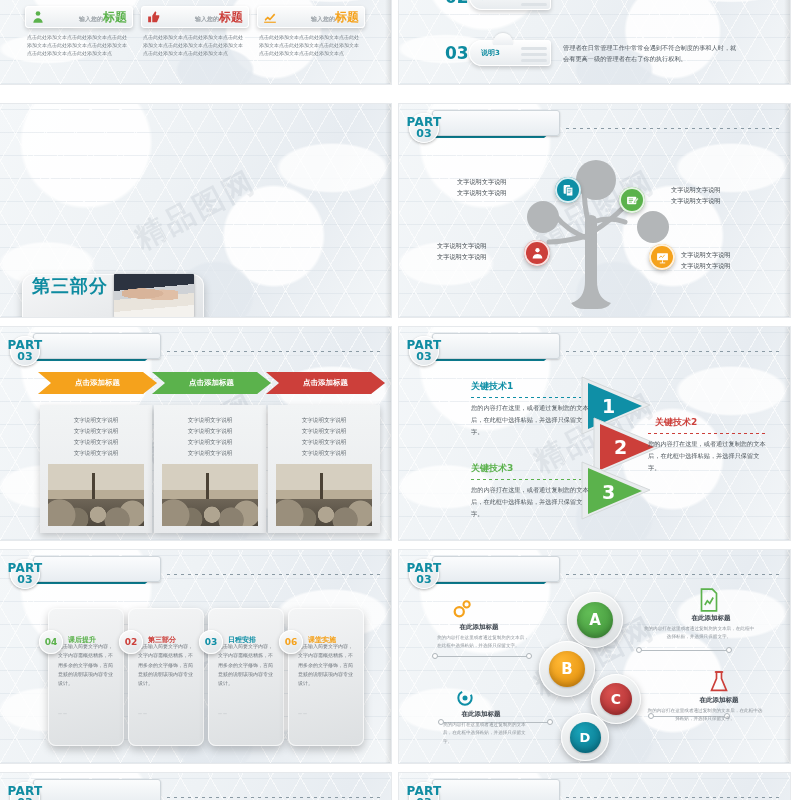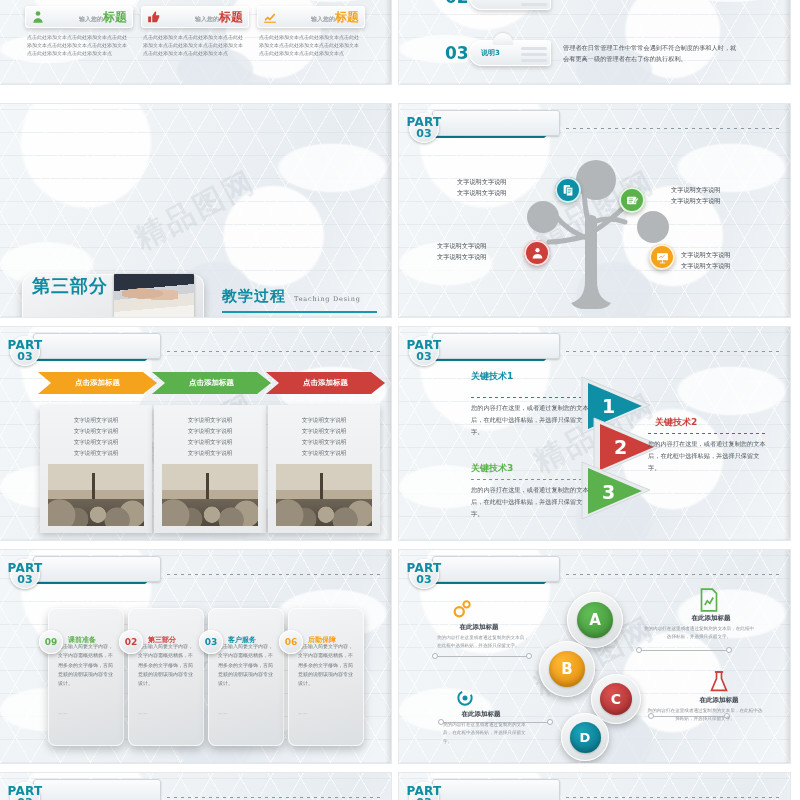--- a/index.html
+++ b/index.html
@@ -305,28 +305,20 @@
   <div class="slide" style="left:0;top:104px;width:391px;height:213px;">
     <div class="hexbg"></div>
     <div class="hexbg2"></div>
     <div class="wm">精品图网</div>
 
     <div class="cover-card">
       <div class="cover-title">第三部分</div>
       <div class="cover-photo"></div>
     </div>
 
-    <div class="cover-right">
-      <div class="cover-h">
-        <span class="zh">教学过程</span>
-        <span class="en">Teaching Desing</span>
-      </div>
-      <div class="cover-rule"></div>
-
-    </div>
     <div class="edge-shadow"></div>
   </div>
 
   <div class="slide" style="left:399px;top:104px;width:391px;height:213px;">
     <div class="hexbg"></div>
     <div class="hexbg2"></div>
     <div class="wm">精品图网</div>
 
     <div class="part-head" style="left:10px;top:9px;width:370px;">
       <div class="ribbon-wrap">
@@ -466,21 +458,21 @@
       <polygon points="14,11 14,57 68,34" fill="#0F8FA6"></polygon>
       <polygon points="20,46 20,103 88,74" fill="#e9ecee" stroke="#d4d8da"></polygon>
       <polygon points="26,52 26,98 80,75" fill="#CC3F3A"></polygon>
       <polygon points="8,90 8,147 76,118" fill="#e9ecee" stroke="#d4d8da"></polygon>
       <polygon points="14,96 14,142 68,119" fill="#5BB24C"></polygon>
       <text x="28" y="41" fill="#fff" font-size="19" font-weight="bold" font-family="DejaVu Sans, sans-serif">1</text>
       <text x="40" y="82" fill="#fff" font-size="19" font-weight="bold" font-family="DejaVu Sans, sans-serif">2</text>
       <text x="28" y="127" fill="#fff" font-size="19" font-weight="bold" font-family="DejaVu Sans, sans-serif">3</text>
     </svg>
 
-    <div class="k-h" style="left:72px;top:43px;color:#0F8FA6;text-align:right;">关键技术1</div>
+    <div class="k-h" style="left:72px;top:53px;color:#0F8FA6;text-align:right;">关键技术1</div>
     <div class="k-d" style="left:72px;top:70px;width:110px;color:#0F8FA6;"></div>
     <div class="k-t" style="left:72px;top:75px;">您的内容打在这里，或者通过复制您的文本后，在此框中选择粘贴，并选择只保留文字。</div>
 
     <div class="k-h" style="left:256px;top:89px;color:#CC3F3A;">关键技术2</div>
     <div class="k-d" style="left:249px;top:106px;width:118px;color:#CC3F3A;"></div>
     <div class="k-t" style="left:249px;top:111px;">您的内容打在这里，或者通过复制您的文本后，在此框中选择粘贴，并选择只保留文字。</div>
 
     <div class="k-h" style="left:72px;top:135px;color:#5BB24C;">关键技术3</div>
     <div class="k-d" style="left:72px;top:152px;width:110px;color:#5BB24C;"></div>
     <div class="k-t" style="left:72px;top:157px;">您的内容打在这里，或者通过复制您的文本后，在此框中选择粘贴，并选择只保留文字。</div>
@@ -498,40 +490,40 @@
           <span class="pt">PART</span>
           <span class="pn">03</span>
         </div>
         <div class="ribbon-outer" style="width:128px;"></div>
         <div class="ribbon">教学过程.课堂实施</div>
       </div>
       <div class="dotline"></div>
     </div>
 
     <div class="panel" style="left:48px;top:58px;">
-      <div class="p-badge" style="color:#5BB24C">09</div>
-      <div class="p-name" style="color:#5BB24C">课前准备</div>
+      <div class="p-badge" style="color:#5BB24C">04</div>
+      <div class="p-name" style="color:#5BB24C">课后提升</div>
       <div class="p-body">点击输入简要文字内容，文字内容需概括精炼，不用多余的文字修饰，言简意赅的说明该项内容专业设计。</div>
       <div class="p-foot">——</div>
     </div>
     <div class="panel" style="left:128px;top:58px;">
       <div class="p-badge" style="color:#CC3F3A">02</div>
       <div class="p-name" style="color:#CC3F3A">第三部分</div>
       <div class="p-body">点击输入简要文字内容，文字内容需概括精炼，不用多余的文字修饰，言简意赅的说明该项内容专业设计。</div>
       <div class="p-foot">——</div>
     </div>
     <div class="panel" style="left:208px;top:58px;">
       <div class="p-badge" style="color:#0F8FA6">03</div>
-      <div class="p-name" style="color:#0F8FA6">客户服务</div>
+      <div class="p-name" style="color:#0F8FA6">日程安排</div>
       <div class="p-body">点击输入简要文字内容，文字内容需概括精炼，不用多余的文字修饰，言简意赅的说明该项内容专业设计。</div>
       <div class="p-foot">——</div>
     </div>
     <div class="panel" style="left:288px;top:58px;">
       <div class="p-badge" style="color:#F5A21C">06</div>
-      <div class="p-name" style="color:#F5A21C">后勤保障</div>
+      <div class="p-name" style="color:#F5A21C">课堂实施</div>
       <div class="p-body">点击输入简要文字内容，文字内容需概括精炼，不用多余的文字修饰，言简意赅的说明该项内容专业设计。</div>
       <div class="p-foot">——</div>
     </div>
     <div class="edge-shadow"></div>
   </div>
 
   <div class="slide" style="left:399px;top:550px;width:391px;height:213px;">
     <div class="hexbg"></div>
     <div class="hexbg2"></div>
     <div class="wm">精品图网</div>

